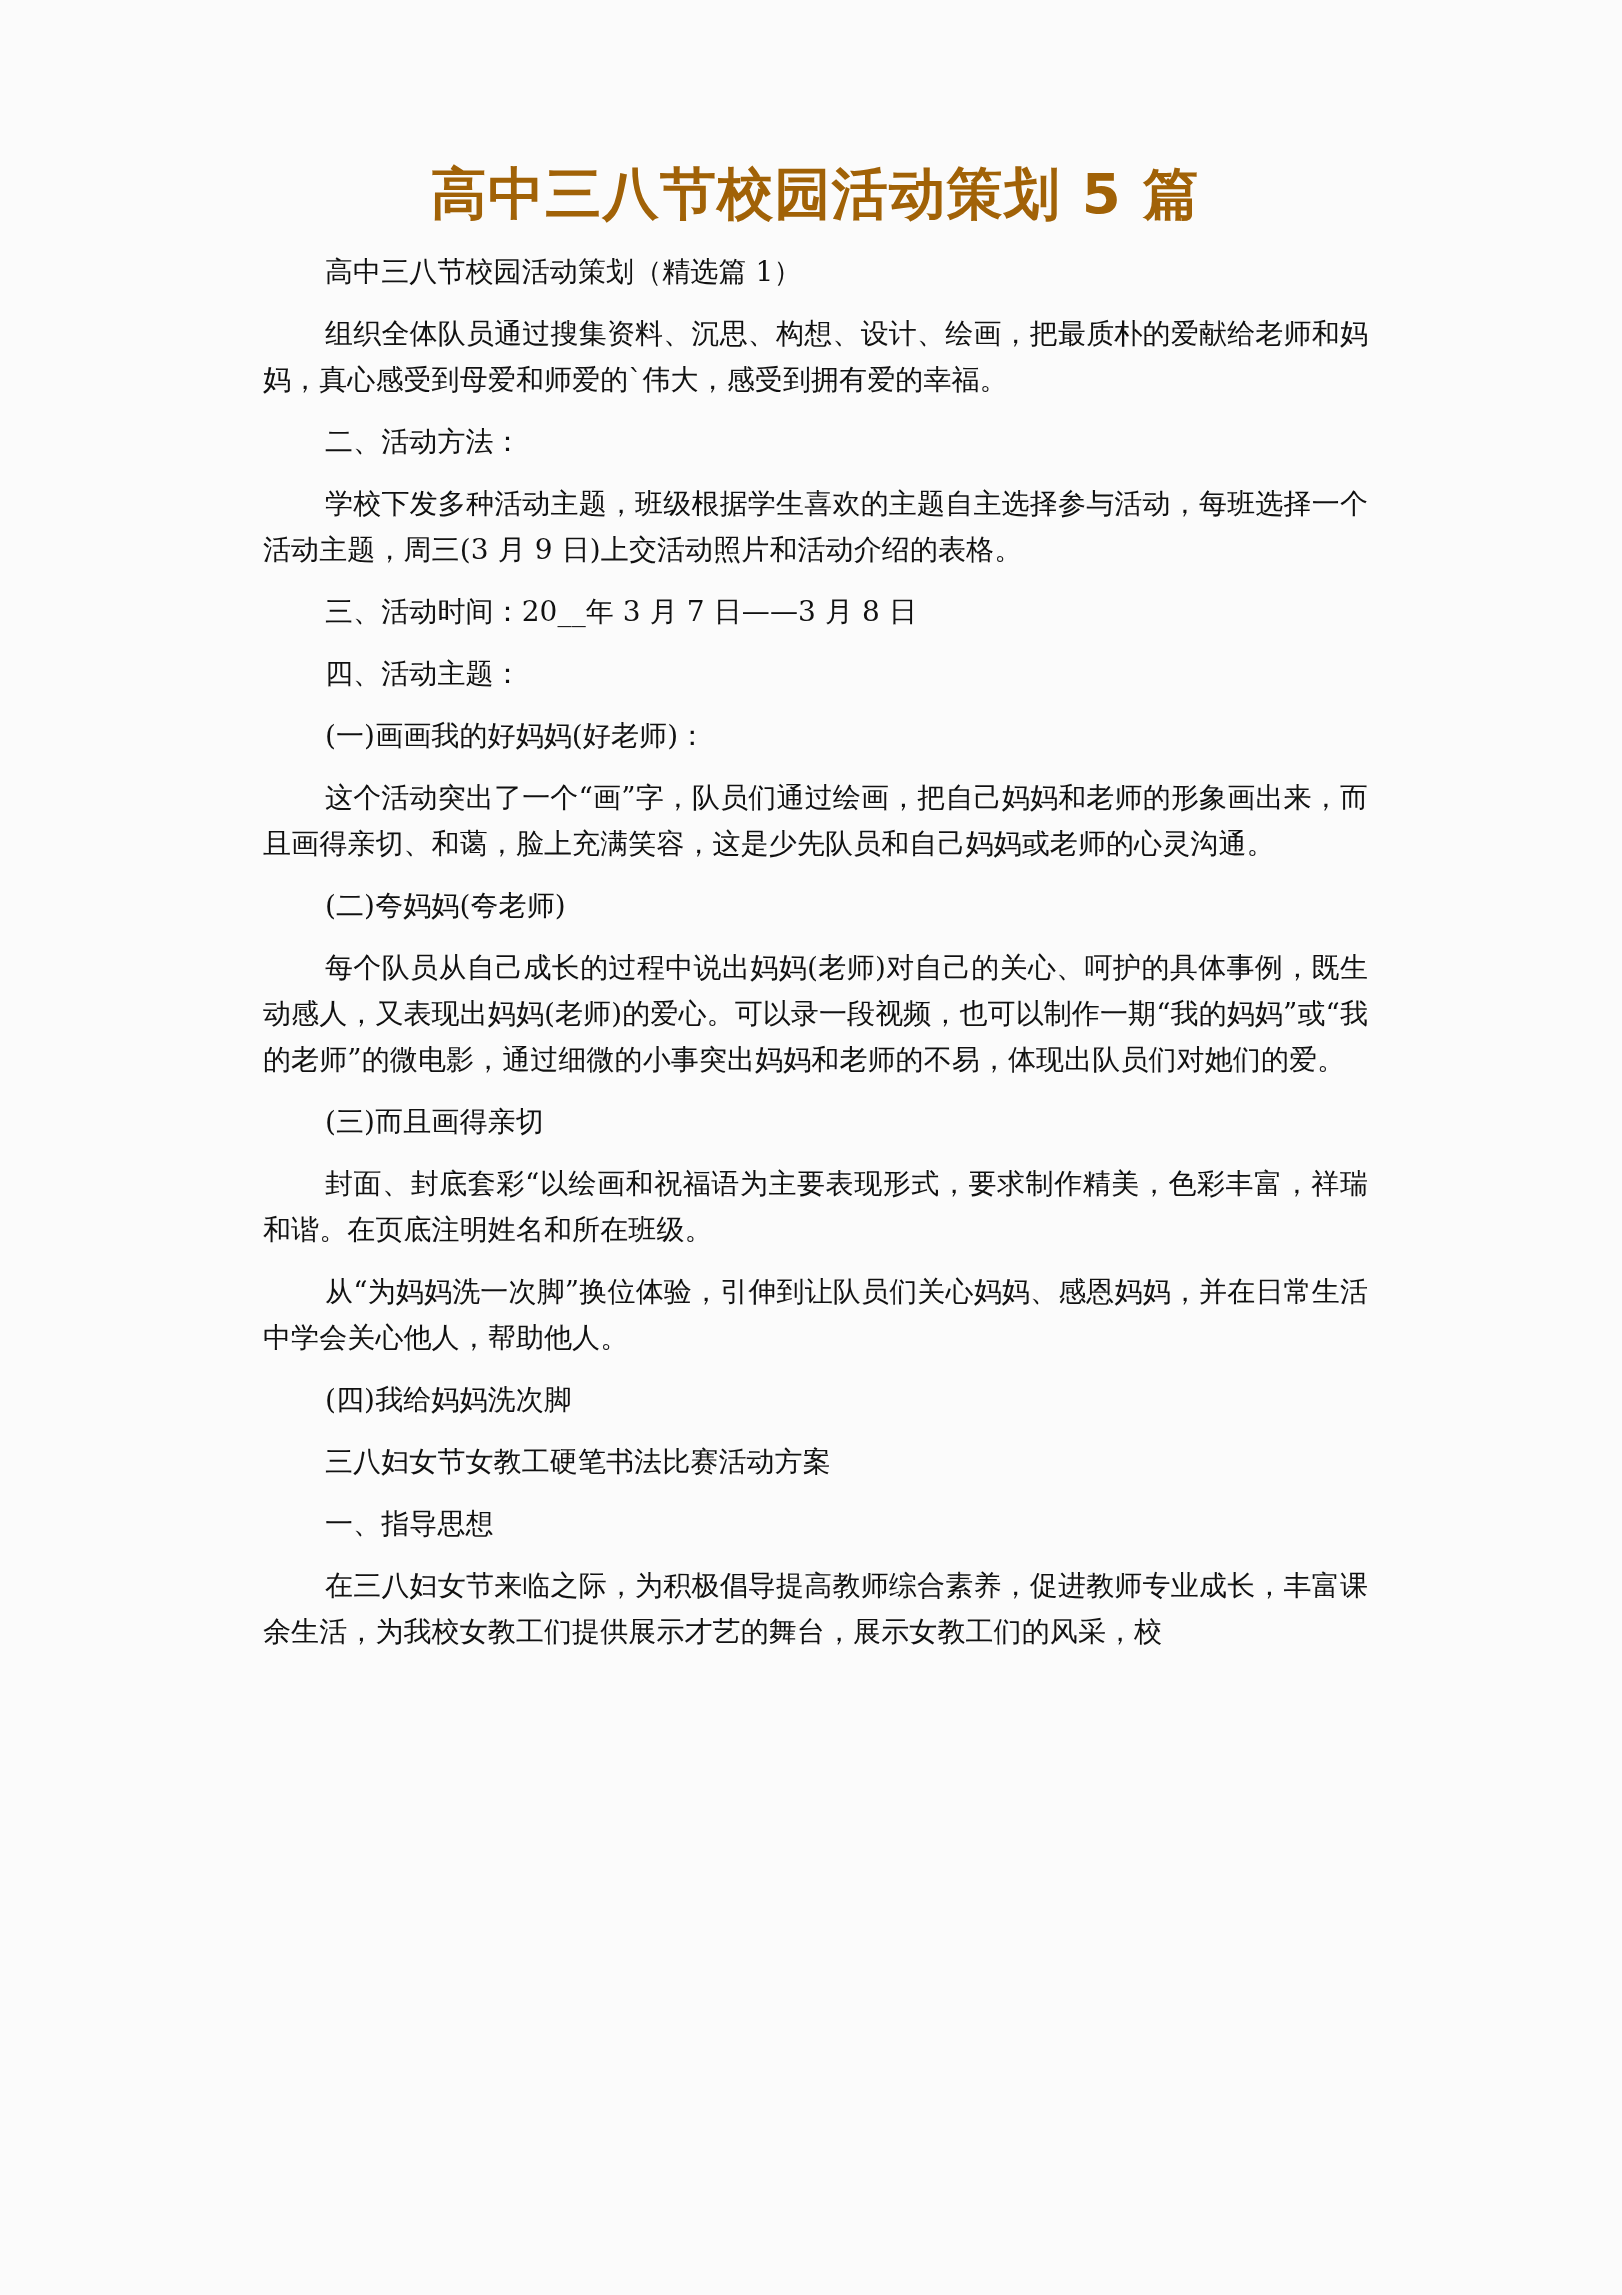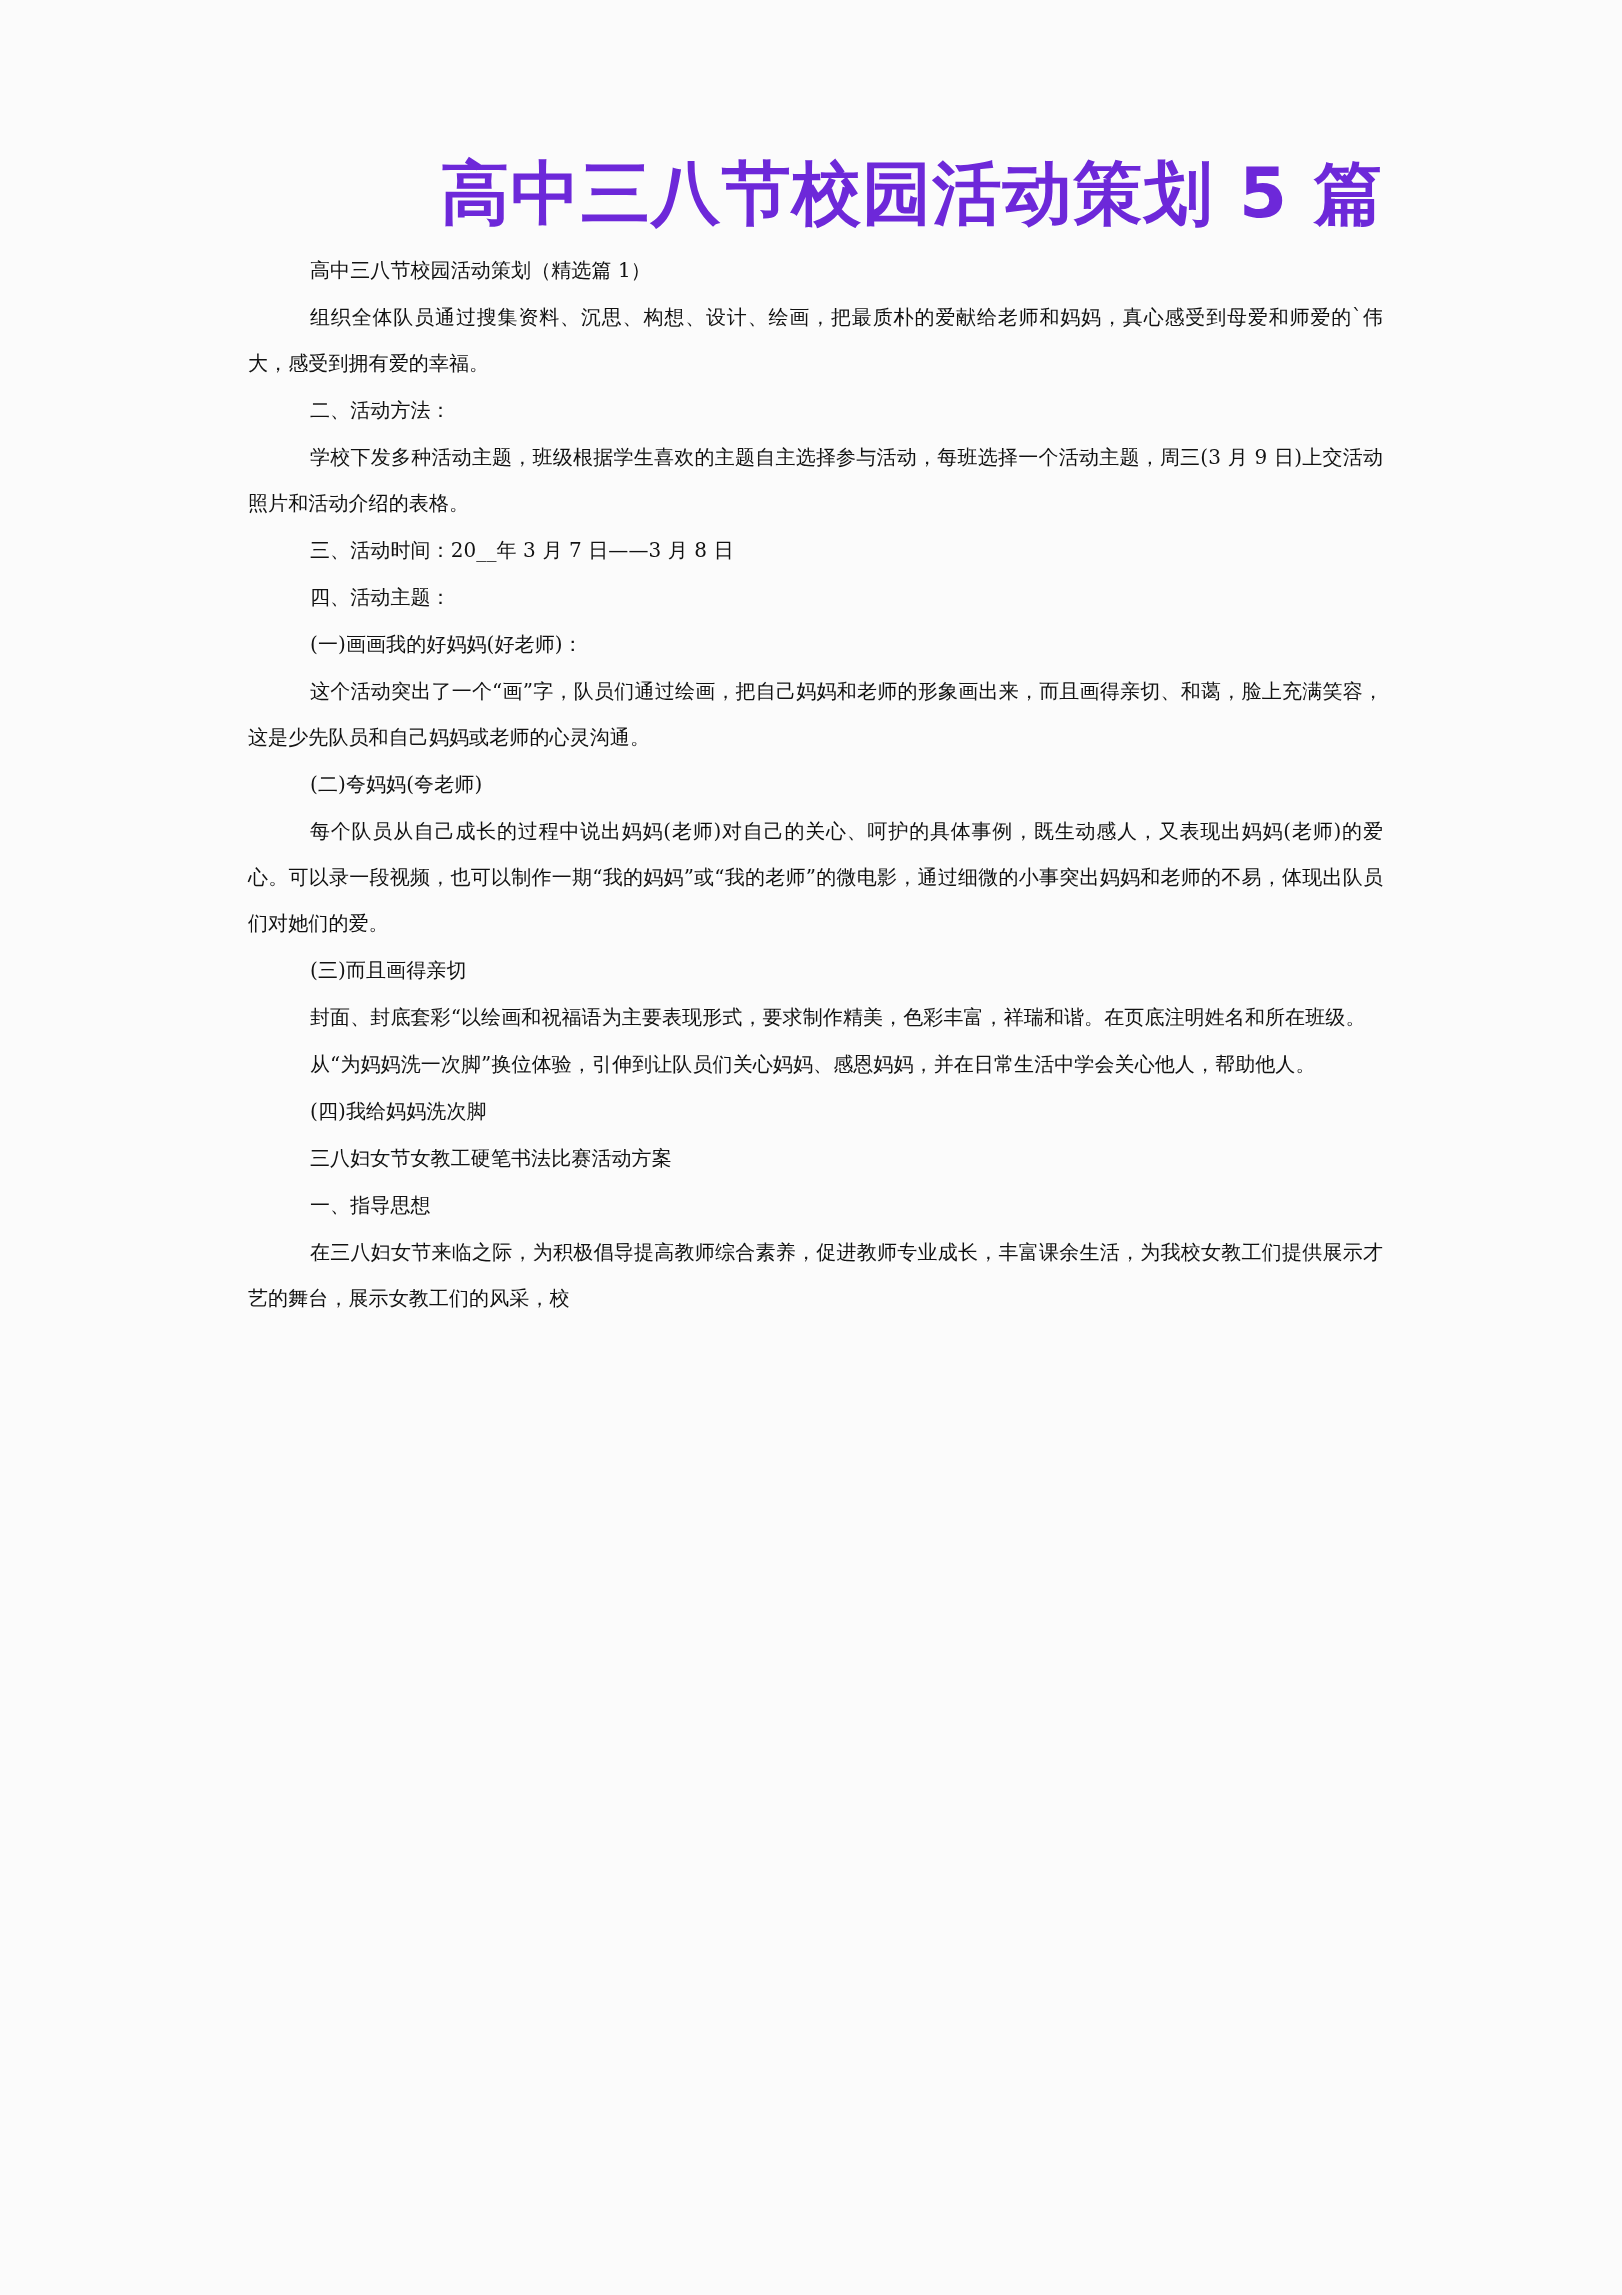--- a/index.html
+++ b/index.html
@@ -26,35 +26,35 @@
     position: absolute;
     left: 247px;
     top: 154px;
     width: 1137px;
   }
 
   
   .doc-title {
     font-family: "DejaVu Sans", "Liberation Sans", sans-serif;
     font-weight: 700;
-    font-size: 69px;
+    font-size: 56px;
     line-height: 79px;
     letter-spacing: 1.3px;
-    text-align: right;
-    color: #6d28d9;
+    text-align: center;
+    color: #a16207;
     margin: 0 0 14.4px 0;
     white-space: nowrap;
   }
 
   
   .para {
-    font-size: 20px;
+    font-size: 28px;
     line-height: 46px;
     color: #111111;
-    margin: 1px;
+    margin: 16px;
     text-align: justify;
     text-justify: inter-ideograph;
     letter-spacing: 0.1px;
     word-break: break-all;
     font-family: "DejaVu Serif", "Liberation Serif", serif;
   }
   .indent {
     text-indent: 62px;
   }
   

